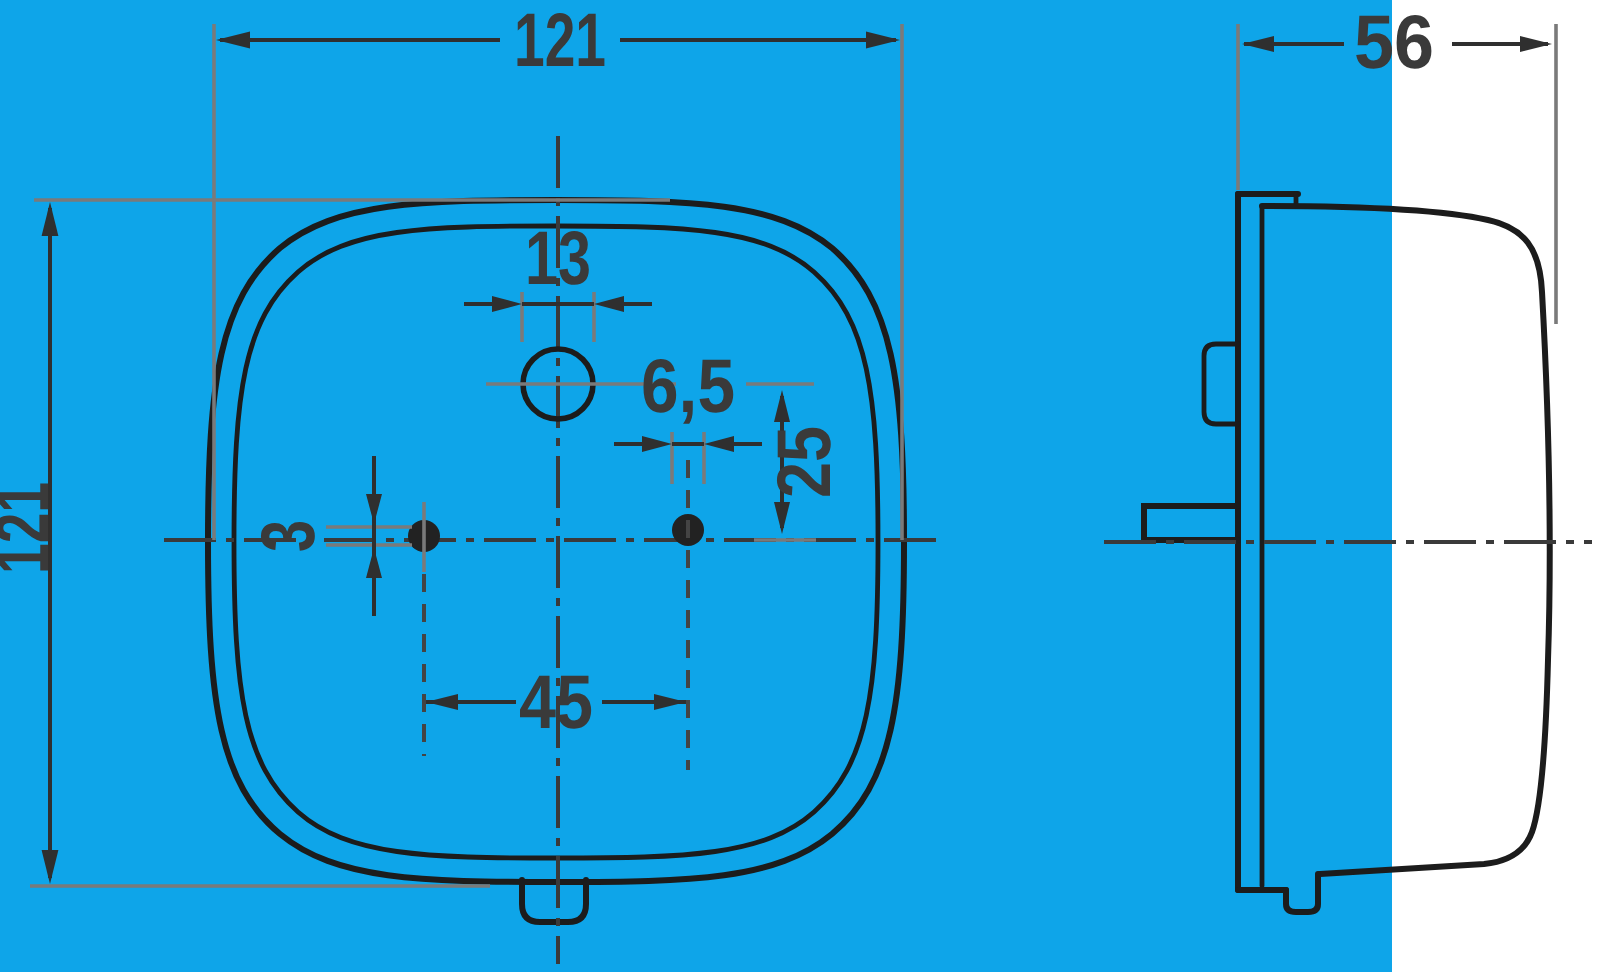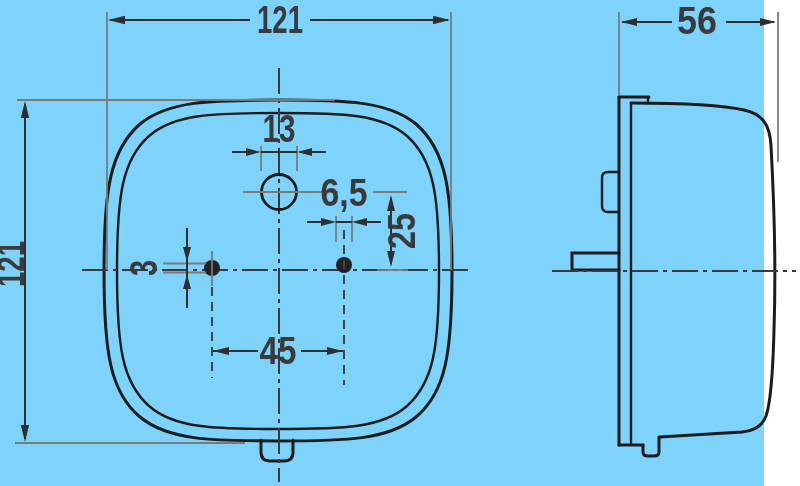--- a/index.html
+++ b/index.html
@@ -5,23 +5,23 @@
   html, body {
     margin: 0;
     padding: 0;
     background: #ffffff;
     width: 800px;
     height: 486px;
     overflow: hidden;
   }
   .stage {
     position: relative;
-    width: 764px;
+    width: 696px;
     height: 486px;
-    background: #7dd3fc;
+    background: #0ea5e9;
     text-align: center;
   }
   svg { display: block; }
   
   .outline   { fill: none; stroke: #1c1c1c; stroke-width: 3;   stroke-linecap: round; }
   .outline2  { fill: none; stroke: #1c1c1c; stroke-width: 2.4; stroke-linecap: round; }
   .dim       { fill: none; stroke: #2f2f2f; stroke-width: 2;   stroke-linecap: butt; }
   .arrow     { fill: #2f2f2f; stroke: none; }
   .ext       { fill: none; stroke: #7a7a7a; stroke-width: 1.8; }
   .center    { fill: none; stroke: #3a3a3a; stroke-width: 2;   stroke-dasharray: 26 5 4 5; }

